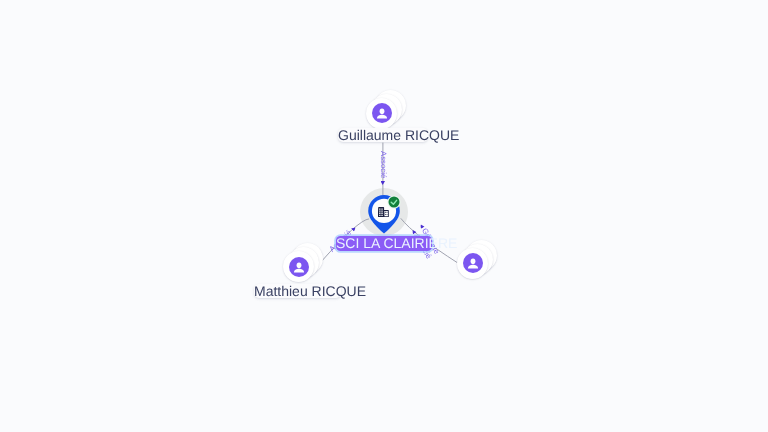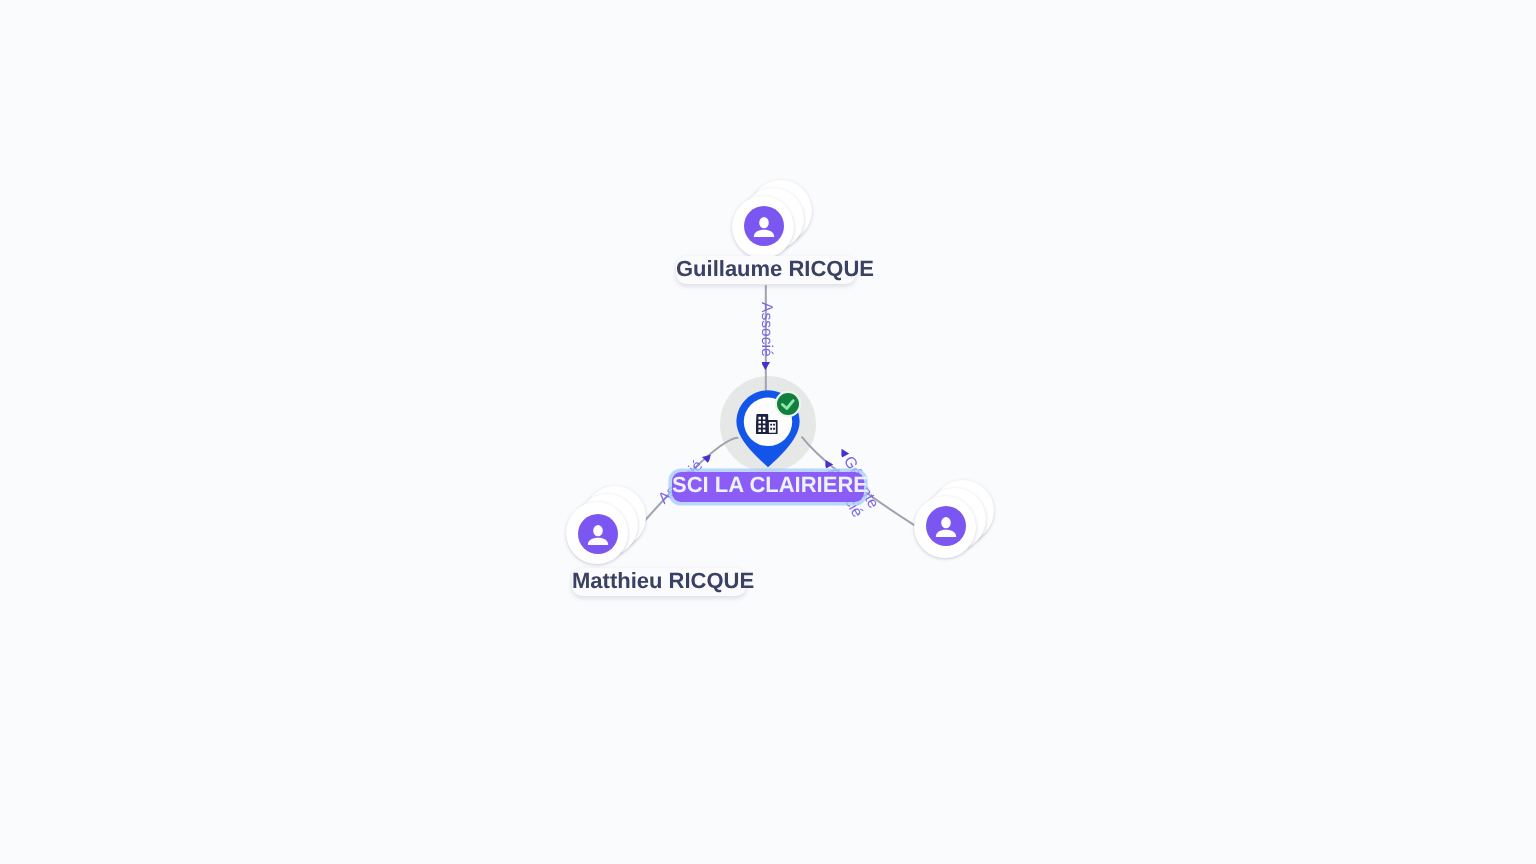--- a/index.html
+++ b/index.html
@@ -6,23 +6,23 @@
   body{width:768px;height:432px;background:#fafbfd;font-family:"Liberation Sans",sans-serif;overflow:hidden;position:relative;
         -webkit-font-smoothing:antialiased;text-rendering:geometricPrecision;}
   #stage{position:absolute;left:0;top:0;width:768px;height:432px;}
   .layer{position:absolute;left:0;top:0;width:768px;height:432px;}
   svg.layer{overflow:visible;}
   .node{position:absolute;width:0;height:0;}
   .stackc{position:absolute;width:31px;height:31px;border-radius:50%;background:#fff;
           box-shadow:0 0.5px 1.6px rgba(70,75,110,.26);}
   .avatar{position:absolute;width:20px;height:20px;border-radius:50%;background:#7c56f0;}
   .avatar svg{display:block;}
-  .pill{position:absolute;will-change:transform;opacity:0.999;background:#fcfcfd;border-radius:5px;color:#3a4163;font-size:11px;
+  .pill{position:absolute;will-change:transform;opacity:0.999;background:#fcfcfd;border-radius:5px;color:#3a4163;font-size:14px;
         line-height:14.4px;height:14.4px;white-space:nowrap;text-align:left;
-        box-shadow:0 1px 2.5px rgba(70,75,110,.18);font-weight:bold;}
+        box-shadow:0 1px 2.5px rgba(70,75,110,.18);}
   .pill.sel{background:#8b5cf6;color:#eaf3ff;height:14.7px;line-height:14.7px;border-radius:4.5px;
             box-shadow:0 0 0 1.8px rgba(164,203,255,.75);}
   .elwrap{position:absolute;opacity:0.999;white-space:nowrap;transform-origin:50% 50%;display:flex;align-items:center;gap:2.7px;}
   .elwrap.rev{gap:1.3px;}
   .eltext{color:#7d63ec;font-size:7.8px;line-height:8px;}
   .elarrow{display:block;flex:none;}
 </style>
 </head>
 <body>
 
@@ -113,21 +113,21 @@
     <div class="stackc" style="left:-6.5px;top:-23.5px;"></div>
     <div class="stackc" style="left:-11px;top:-19.5px;"></div>
     <div class="stackc" style="left:-15.5px;top:-15.5px;"></div>
     <div class="avatar" style="left:-10px;top:-10px;">
       <svg width="20" height="20" viewBox="0 0 20 20" fill="#fdfdff">
           <ellipse cx="10" cy="8.35" rx="2.4" ry="2.8"></ellipse>
           <path d="M4.9,15.45 C4.9,13.05 7.2,11.85 10,11.85 C12.8,11.85 15.1,13.05 15.1,15.45 Z"></path>
         </svg>
     </div>
   </div>
-  <div class="pill" style="left:254.2px;top:284.2px;width:86.6px;margin-left:32px;">Matthieu RICQUE</div>
+  <div class="pill" style="left:254.2px;top:284.2px;width:86.6px;">Matthieu RICQUE</div>
 
   <div class="node" style="left:472.6px;top:263.2px;">
     <div class="stackc" style="left:-6.5px;top:-23.5px;"></div>
     <div class="stackc" style="left:-11px;top:-19.5px;"></div>
     <div class="stackc" style="left:-15.5px;top:-15.5px;"></div>
     <div class="avatar" style="left:-10px;top:-10px;">
       <svg width="20" height="20" viewBox="0 0 20 20" fill="#fdfdff">
           <ellipse cx="10" cy="8.35" rx="2.4" ry="2.8"></ellipse>
           <path d="M4.9,15.45 C4.9,13.05 7.2,11.85 10,11.85 C12.8,11.85 15.1,13.05 15.1,15.45 Z"></path>
         </svg>

